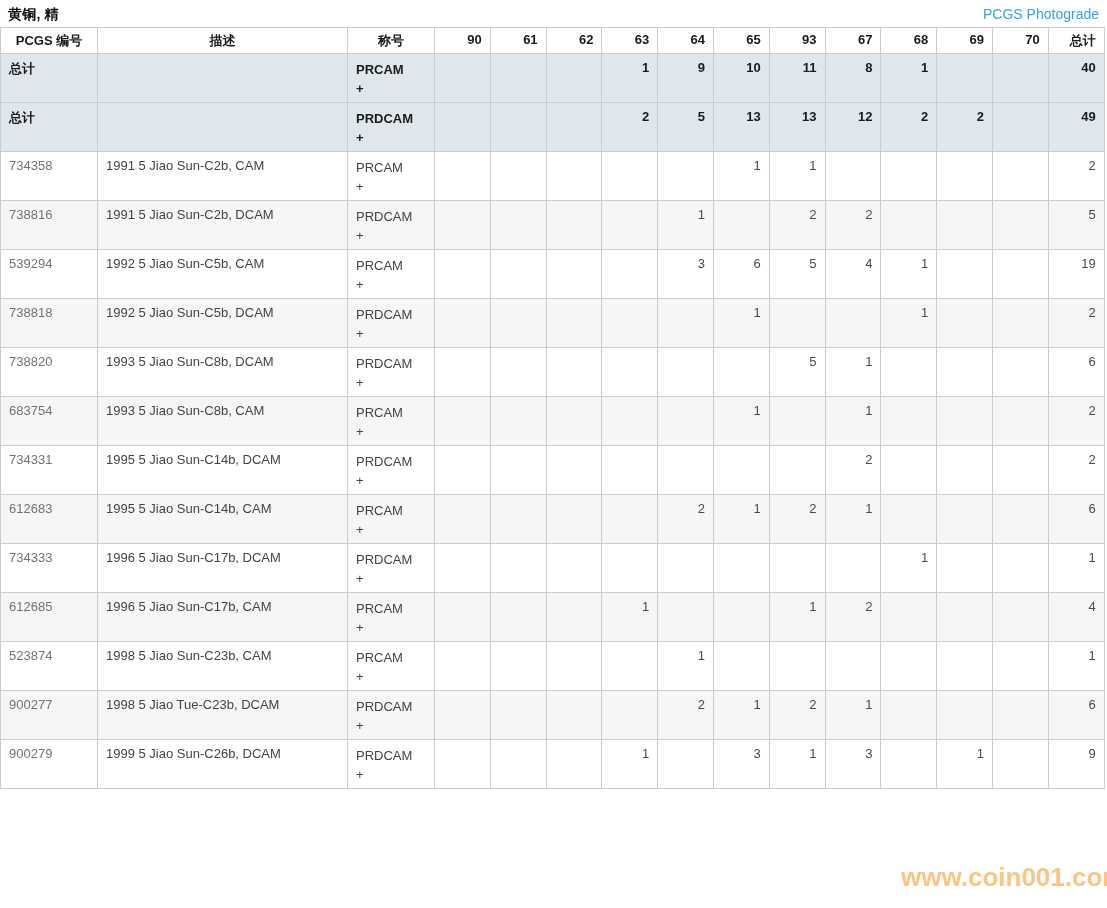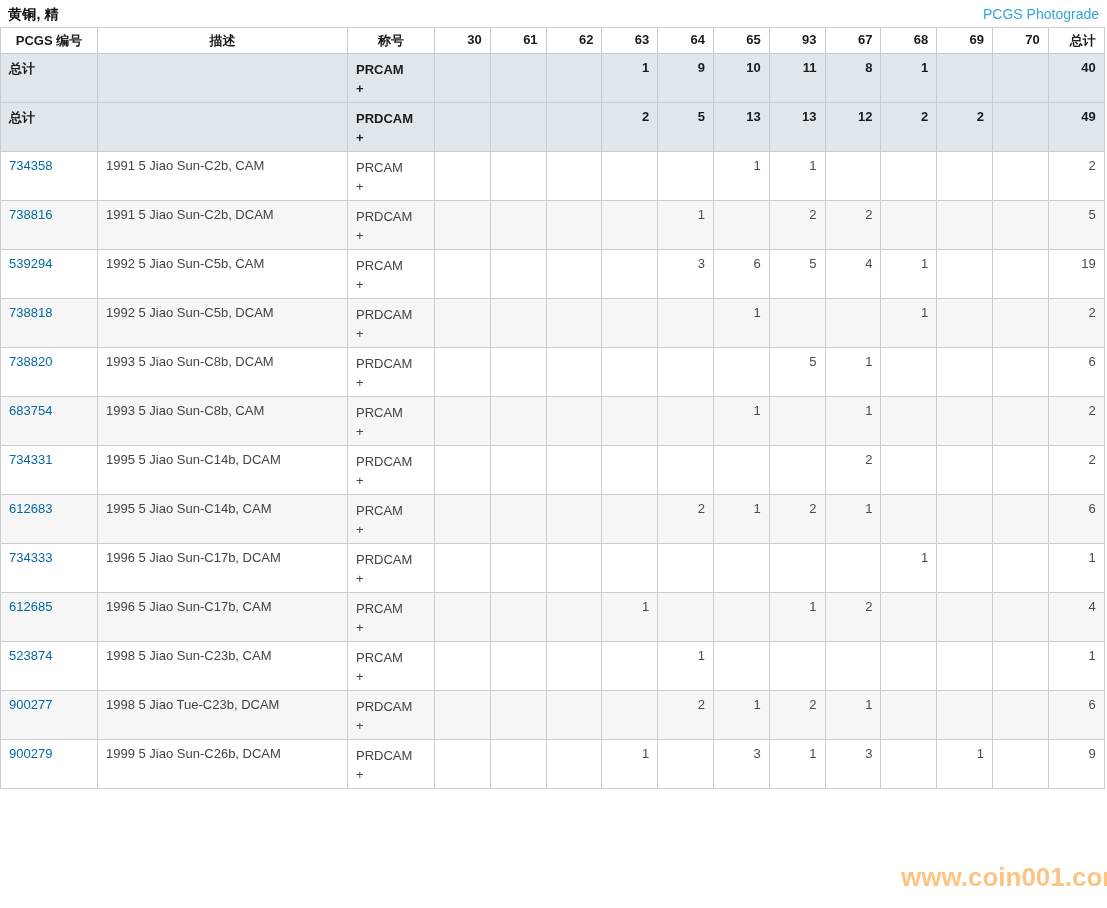--- a/index.html
+++ b/index.html
@@ -57,21 +57,21 @@
     font-weight: bold;
     color: #1a1a1a;
     height: 46px;
   }
   tr.data-row:nth-child(even) td { background: #f6f6f6; }
   tr.data-row:nth-child(odd) td { background: #ffffff; }
   td.desig { white-space: pre-line; line-height: 19px; }
   td.num { color: #4a4a4a; }
   tr.summary-row td.num { color: #1a1a1a; }
   a.pcgs-link {
-    color: #0369a1;
+    color: #737373;
     text-decoration: none;
     cursor: pointer;
   }
   .watermark {
     position: absolute;
     left: 901px;
     top: 862px;
     font-size: 26px;
     font-weight: bold;
     color: #f7941d;
@@ -105,21 +105,21 @@
       <col style="width:55.8px">
     <col style="width:55.8px">
       <col style="width:55.8px">
     <col style="width:56px">
   </colgroup>
   <thead>
     <tr id="header-row">
         <th>PCGS 编号</th>
         <th>描述</th>
         <th>称号</th>
-        <th class="num">30</th>
+        <th class="num">90</th>
         <th class="num">61</th>
         <th class="num">62</th>
         <th class="num">63</th>
         <th class="num">64</th>
         <th class="num">65</th>
         <th class="num">93</th>
         <th class="num">67</th>
         <th class="num">68</th>
         <th class="num">69</th>
         <th class="num">70</th>

